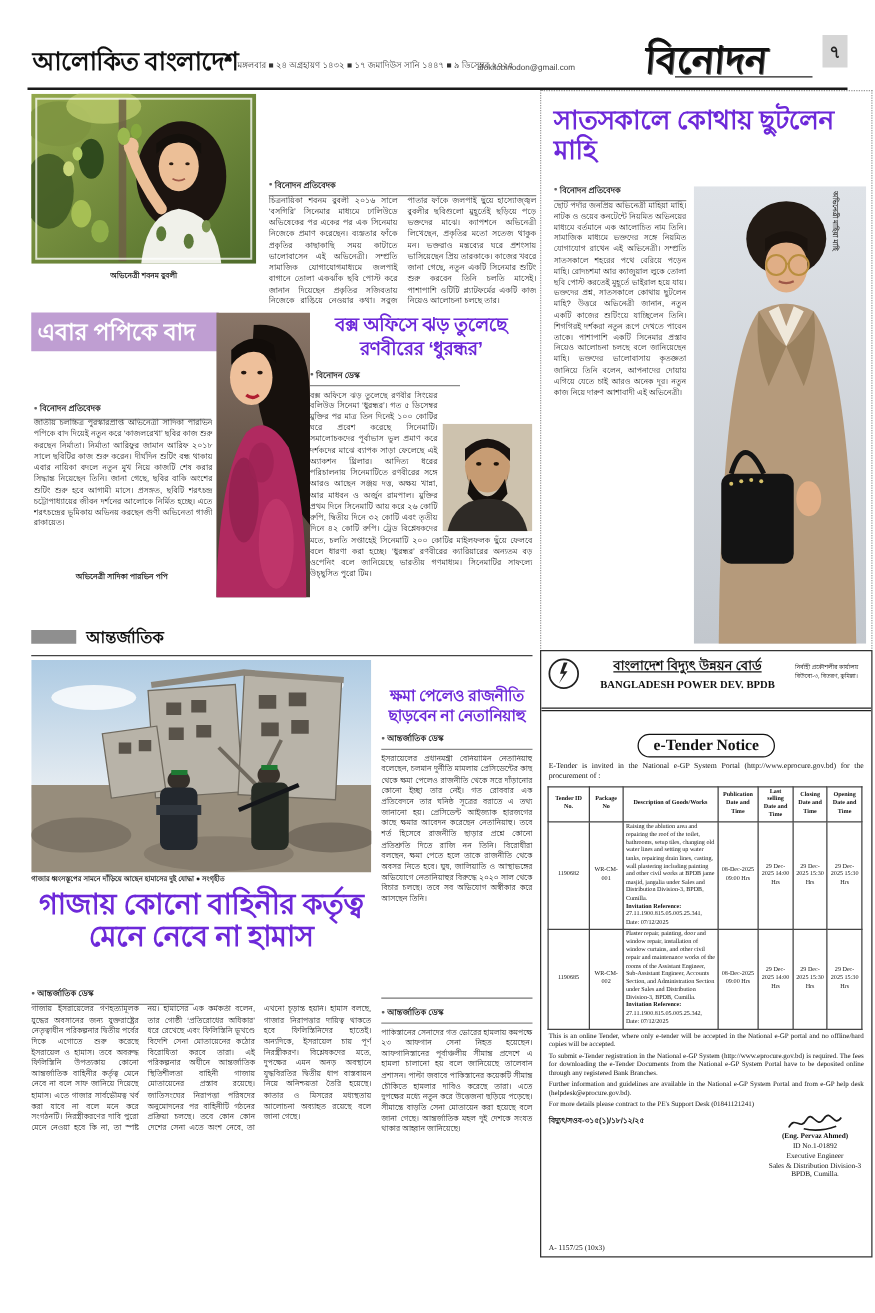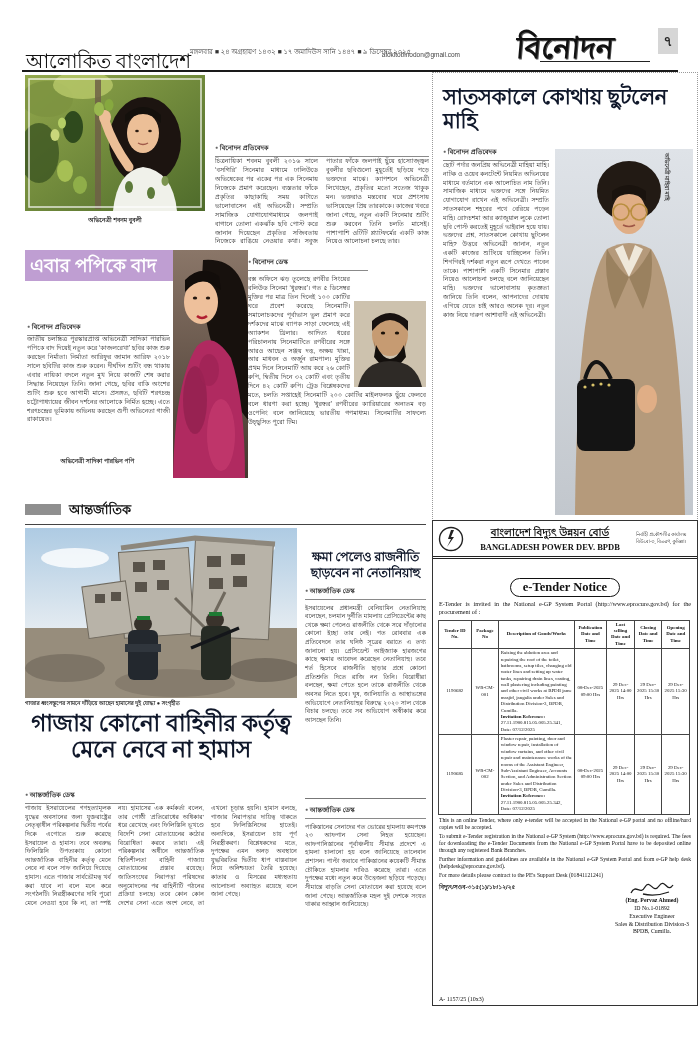--- a/index.html
+++ b/index.html
@@ -8,40 +8,40 @@
   .abs{position:absolute;}
   .jus{text-align:justify;}
   .ctr{text-align:center;}
   .byline{font-size:6.5px;font-weight:bold;border-bottom:1px solid #8a8a8a;padding-bottom:2px;color:#222;}
   .bdot{color:#666;font-size:5px;vertical-align:1px;}
   .body-txt{font-size:6.3px;line-height:1.42;color:#222;}
   .cap{font-size:6px;font-weight:bold;color:#222;}
   .dotcol{border-left:1px dotted #9a9a9a;border-right:1px dotted #9a9a9a;border-top:1px dotted #9a9a9a;}
   
   .hdr{position:absolute;top:26px;left:22px;width:656px;height:44px;border-bottom:2px solid #1a1a1a;}
-  .masthead{position:absolute;left:4px;top:20px;font-size:20px;font-weight:400;letter-spacing:-.5px;}
+  .masthead{position:absolute;left:4px;top:8px;font-size:20px;font-weight:700;letter-spacing:-.5px;}
   .dateline{position:absolute;left:168px;top:20px;width:260px;font-size:6.8px;color:#333;}
   .email{position:absolute;right:218px;top:25px;font-size:6.5px;color:#444;}
   .seclogo{position:absolute;right:64px;top:-2px;font-size:30px;font-weight:900;transform:skewX(-5deg);
            text-shadow:1px 1px 0 #555;}
   .seclogo-line{position:absolute;right:28px;bottom:8px;width:110px;border-bottom:1.3px solid #222;}
   .pgno{position:absolute;right:0;top:2px;width:20px;height:26px;background:#d6d6d6;color:#222;
         font-size:14px;font-weight:bold;text-align:center;line-height:26px;}
   
   .h-green{font-size:24.5px;line-height:1.1;font-weight:800;color:#169b4a;letter-spacing:-.5px;}
-  .h-black{font-weight:800;color:#0f172a;letter-spacing:-.3px;}
+  .h-black{font-weight:800;color:#6d28d9;letter-spacing:-.3px;}
   .popy-band{background:#bf9ed2;color:#fff;font-size:18.5px;font-weight:800;line-height:31px;padding-left:5px;}
   
   .sect{border-bottom:1.5px solid #444;padding-bottom:3px;}
   .sect .blk{display:inline-block;width:36px;height:11px;background:#8f8f8f;margin-right:8px;vertical-align:-1px;}
   .sect .ttl{font-size:13px;font-weight:bold;}
   
   .tender{position:absolute;left:432px;top:520px;width:264px;height:484px;border:1.3px solid #333;
           background:#fff;font-family:"Liberation Serif",serif;overflow:hidden;}
-  .t-head{display:flex;align-items:center;padding:4px 5px 4px 5px;border-bottom:3px double #222;}
+  .t-head{display:flex;align-items:center;padding:4px 5px 14px 5px;border-bottom:3px double #222;}
   .t-org-bn{font-size:10.5px;font-weight:bold;text-decoration:underline;}
   .t-org-en{font-size:8.5px;font-weight:bold;}
   .t-office{font-size:4.8px;width:56px;text-align:left;line-height:1.3;}
   .t-pill{display:inline-block;border:1.3px solid #111;border-radius:11px;padding:1px 12px;
           font-size:12.5px;font-weight:bold;}
   .t-intro{font-size:6.2px;text-align:justify;line-height:1.35;margin:3px 6px;}
   .t-tab{border-collapse:collapse;width:252px;margin:0 5px;font-size:4.9px;line-height:1.3;}
   .t-tab th,.t-tab td{border:0.8px solid #444;padding:1px 1.5px;vertical-align:middle;}
   .t-tab th{font-weight:bold;text-align:center;}
   .t-tab td{text-align:center;}
@@ -136,20 +136,21 @@
         <path d="M24,66 Q29,70 34,66" stroke="#b01d30" stroke-width="2.6" fill="none"></path>
         <path d="M0,228 Q2,130 24,96 Q40,80 58,108 Q72,150 72,228 Z" fill="#b02a60"></path>
         <ellipse cx="22" cy="150" rx="12" ry="34" fill="#8f1f4d" opacity=".7"></ellipse>
         <ellipse cx="48" cy="185" rx="14" ry="36" fill="#c93d72" opacity=".6"></ellipse>
         <ellipse cx="36" cy="120" rx="10" ry="16" fill="#9c2254" opacity=".7"></ellipse>
       </svg>
     </div>
   </div>
 
   <div class="abs" style="left:248px;top:252px;width:178px;height:242px;">
+    <div class="h-black ctr" style="font-size:15px;line-height:1.25;">বক্স অফিসে ঝড় তুলেছে রণবীরের ‘ধুরন্ধর’</div>
     <div class="byline" style="margin-top:5px;width:120px;">
       <span class="bdot">●</span>
       <span>বিনোদন ডেস্ক</span>
     </div>
     <div class="body-txt jus" style="margin-top:4px;height:178px;overflow:hidden;">
       <span class="abs" style="float:right;position:static;">
         <svg width="72" height="86" viewBox="0 0 72 86" style="float:right;margin:26px 0 2px 4px;">
           <rect width="72" height="86" fill="#cdc2ae"></rect>
           <ellipse cx="36" cy="34" rx="18" ry="21" fill="#c69b72"></ellipse>
           <path d="M18,30 Q36,8 54,30 L54,20 Q36,4 18,20Z" fill="#181210"></path>

